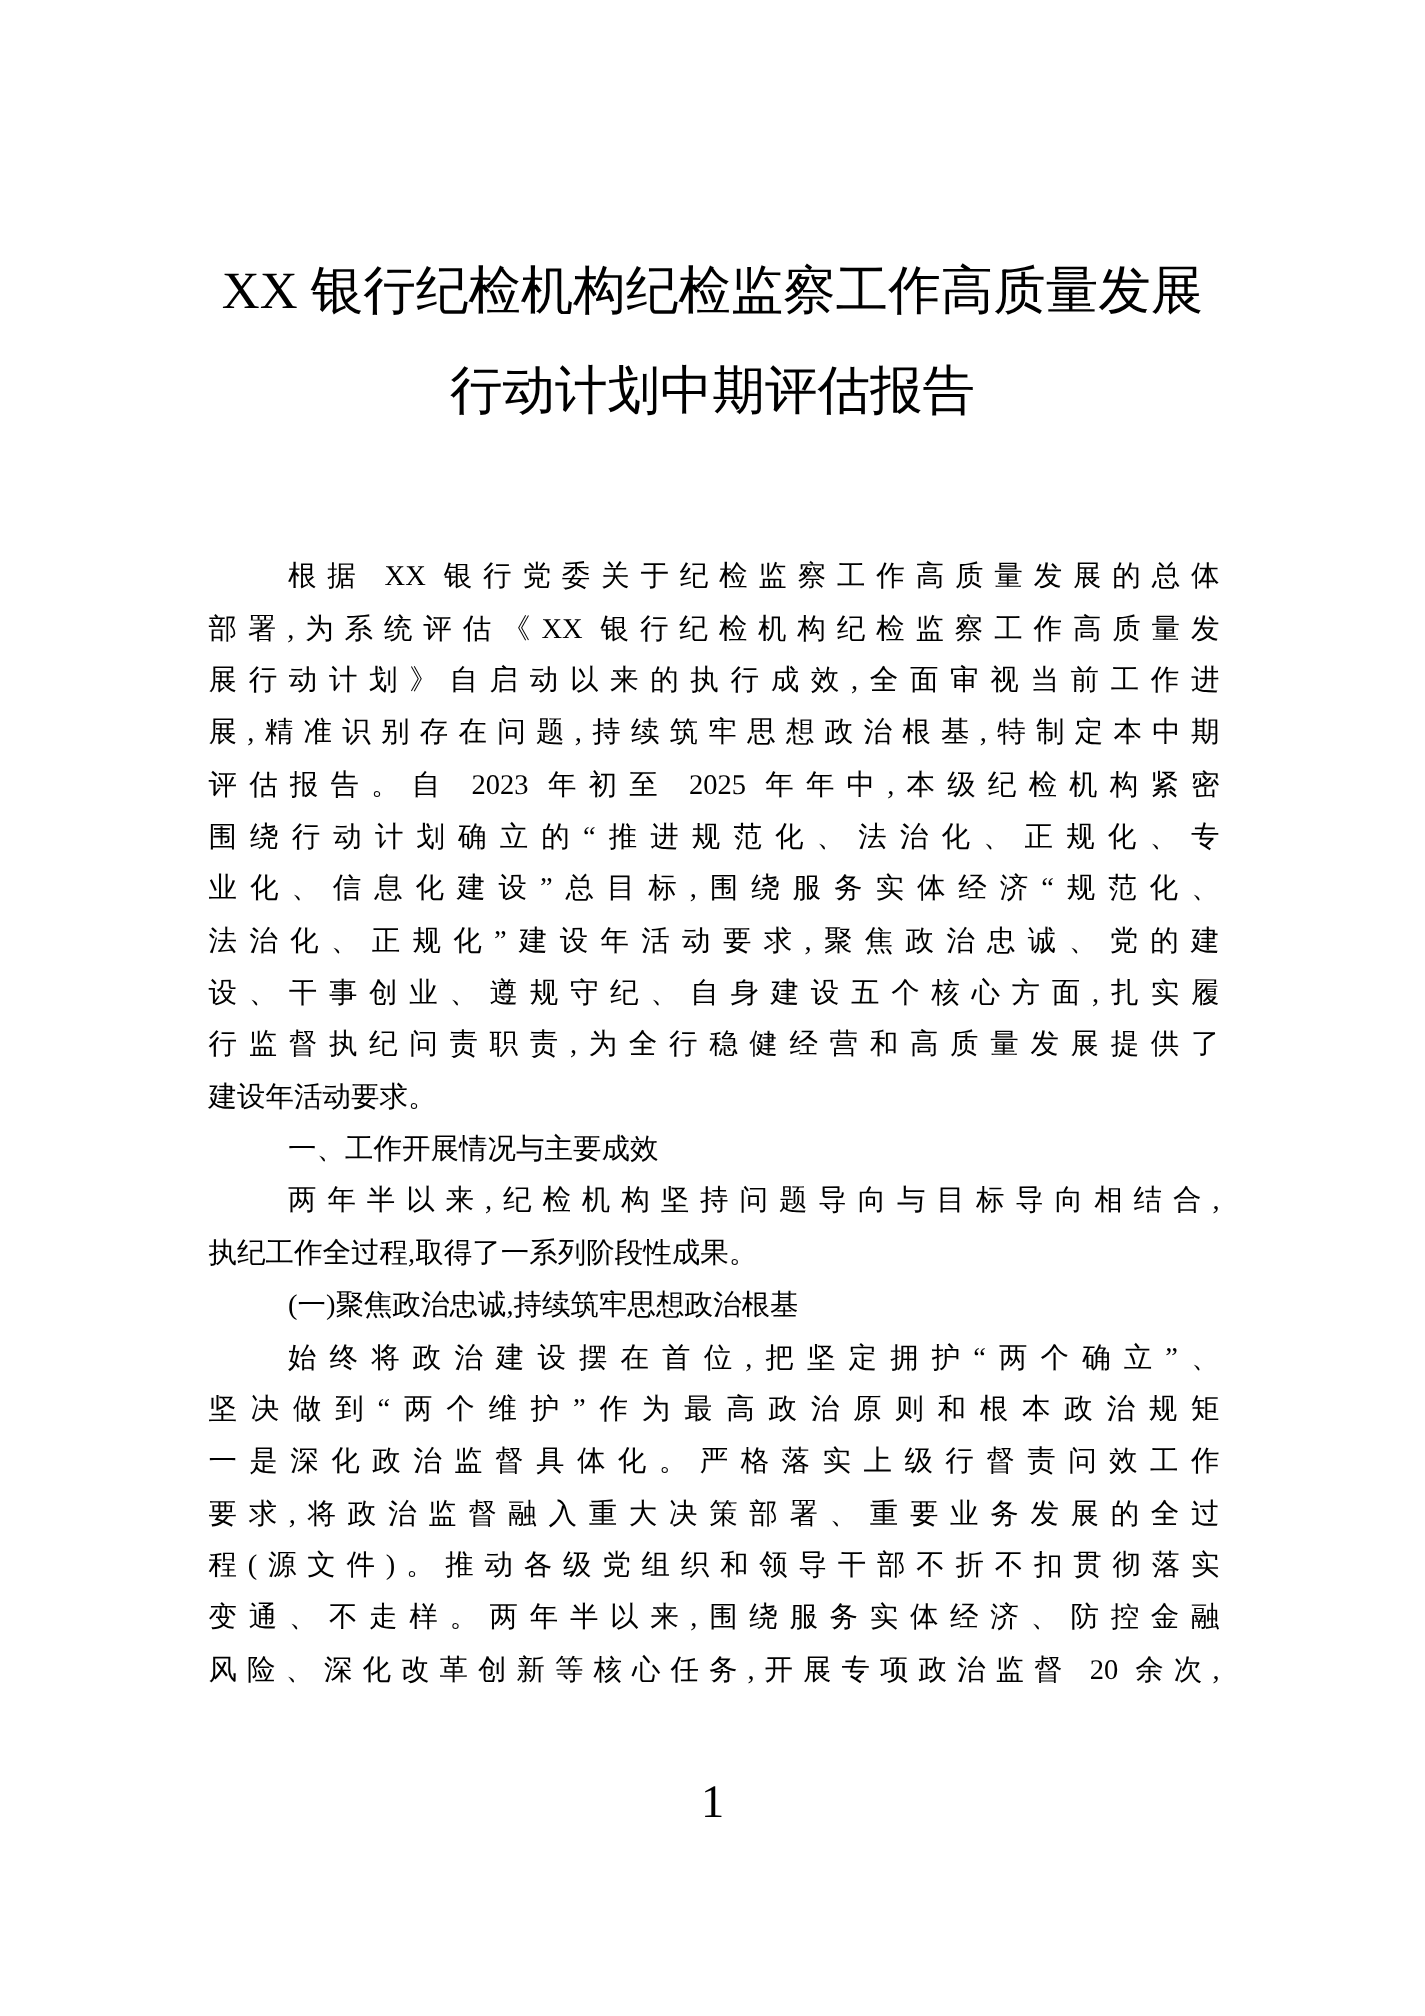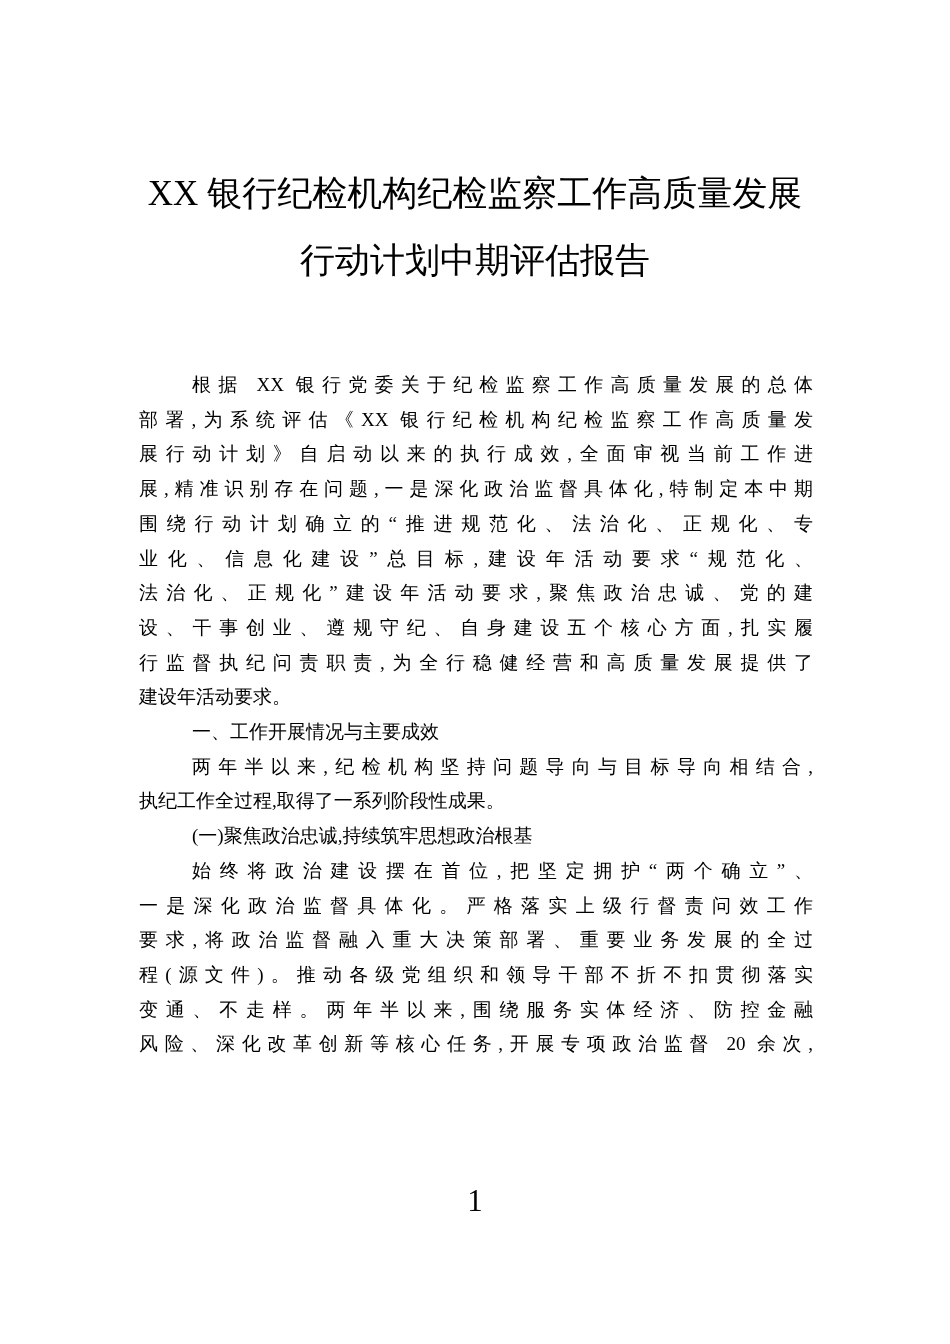--- a/index.html
+++ b/index.html
@@ -66,32 +66,34 @@
 
   <h1 class="doc-title">
     <div class="title-line">XX 银行纪检机构纪检监察工作高质量发展</div>
     <div class="title-line">行动计划中期评估报告</div>
   </h1>
 
   <div class="body-text">
       <div class="line indent fill">根据 XX 银行党委关于纪检监察工作高质量发展的总体</div>
       <div class="line fill">部署,为系统评估《XX 银行纪检机构纪检监察工作高质量发</div>
       <div class="line fill">展行动计划》自启动以来的执行成效,全面审视当前工作进</div>
-      <div class="line fill">展,精准识别存在问题,一是深化政治监督具体化,特制定本中期</div>
+      <div class="line fill">展,精准识别存在问题,持续筑牢思想政治根基,特制定本中期</div>
+      <div class="line fill">评估报告。自 2023 年初至 2025 年年中,本级纪检机构紧密</div>
       <div class="line fill">围绕行动计划确立的“推进规范化、法治化、正规化、专</div>
-      <div class="line fill">业化、信息化建设”总目标,建设年活动要求“规范化、</div>
+      <div class="line fill">业化、信息化建设”总目标,围绕服务实体经济“规范化、</div>
       <div class="line fill">法治化、正规化”建设年活动要求,聚焦政治忠诚、党的建</div>
       <div class="line fill">设、干事创业、遵规守纪、自身建设五个核心方面,扎实履</div>
       <div class="line fill">行监督执纪问责职责,为全行稳健经营和高质量发展提供了</div>
       <div class="line">建设年活动要求。</div>
       <div class="line indent">一、工作开展情况与主要成效</div>
       <div class="line indent fill">两年半以来,纪检机构坚持问题导向与目标导向相结合,</div>
       <div class="line">执纪工作全过程,取得了一系列阶段性成果。</div>
       <div class="line indent">(一)聚焦政治忠诚,持续筑牢思想政治根基</div>
       <div class="line indent fill">始终将政治建设摆在首位,把坚定拥护“两个确立”、</div>
+      <div class="line fill">坚决做到“两个维护”作为最高政治原则和根本政治规矩</div>
       <div class="line fill">一是深化政治监督具体化。严格落实上级行督责问效工作</div>
       <div class="line fill">要求,将政治监督融入重大决策部署、重要业务发展的全过</div>
       <div class="line fill">程(源文件)。推动各级党组织和领导干部不折不扣贯彻落实</div>
       <div class="line fill">变通、不走样。两年半以来,围绕服务实体经济、防控金融</div>
       <div class="line fill">风险、深化改革创新等核心任务,开展专项政治监督 20 余次,</div>
     </div>
 
   <div class="page-number">1</div>
 
 </div>

